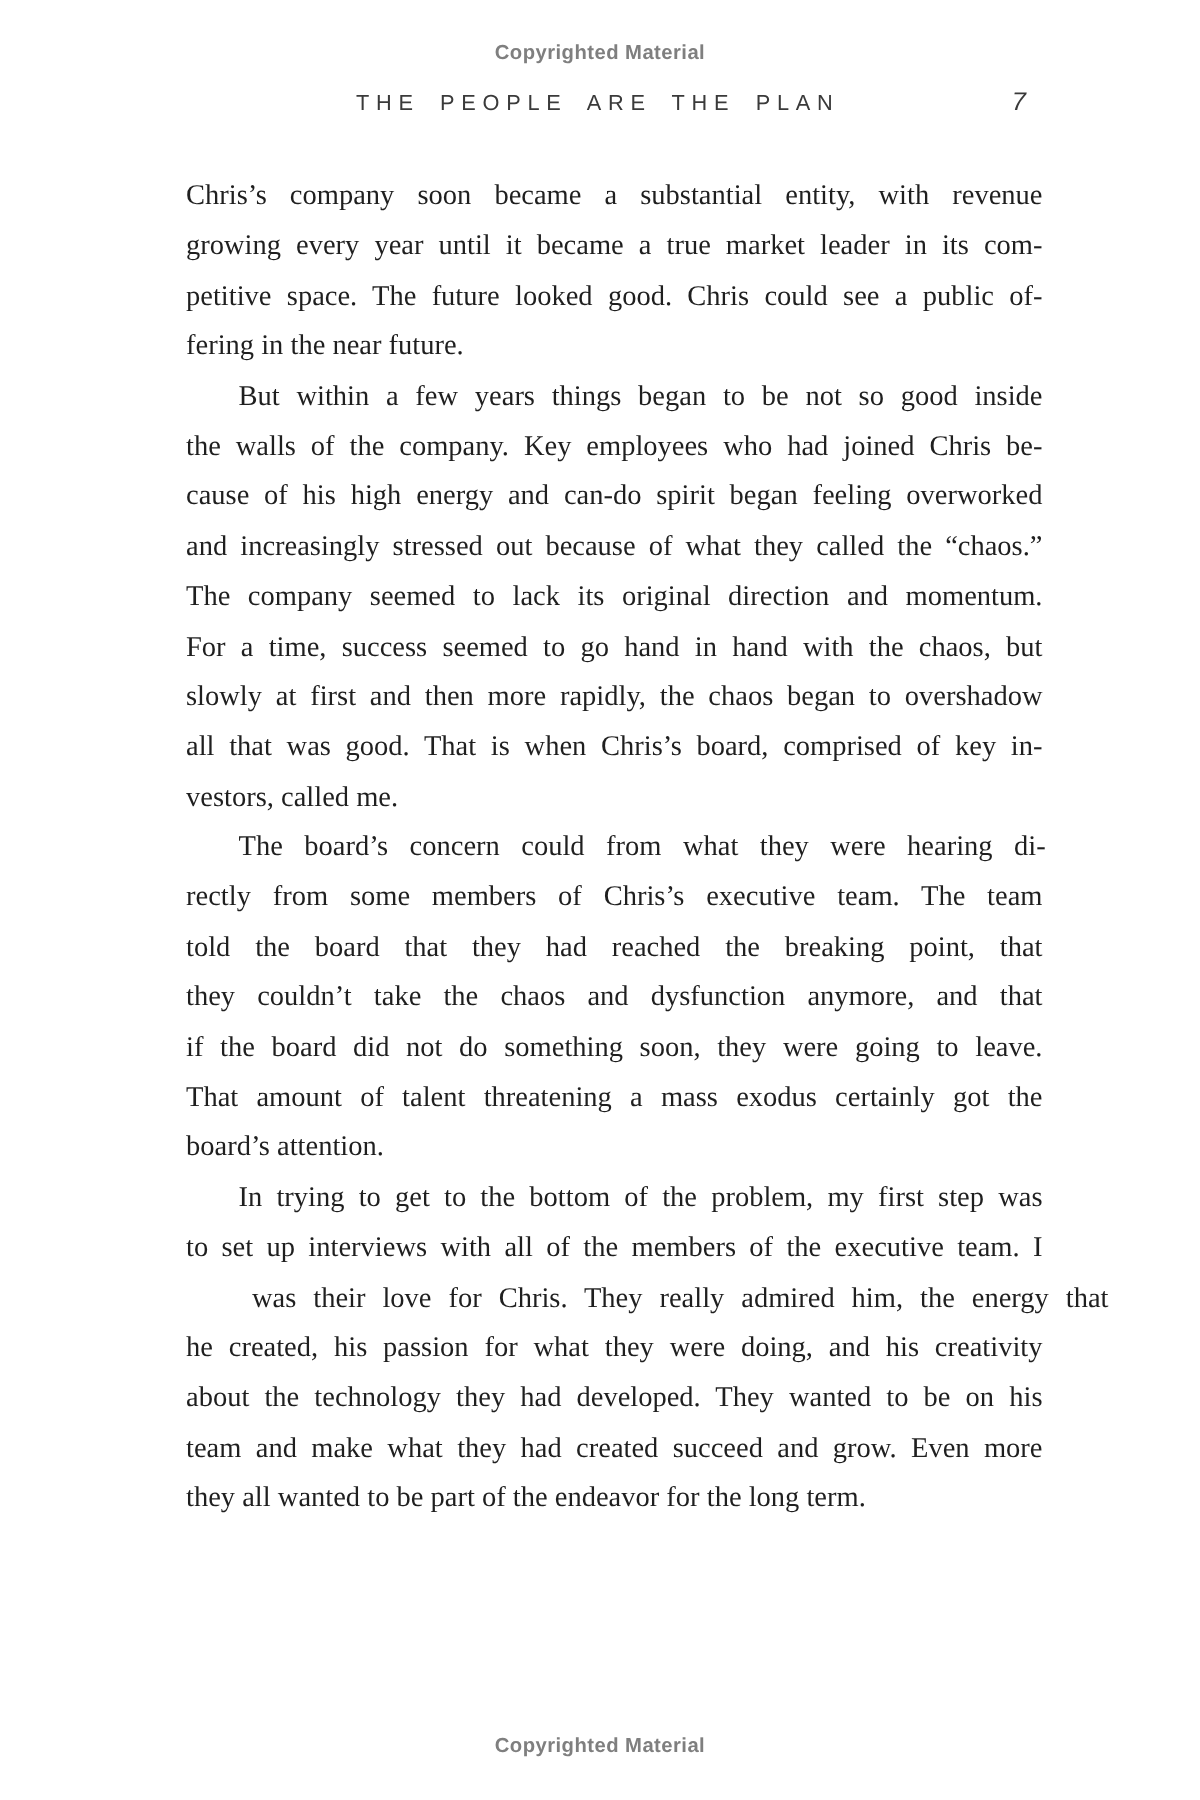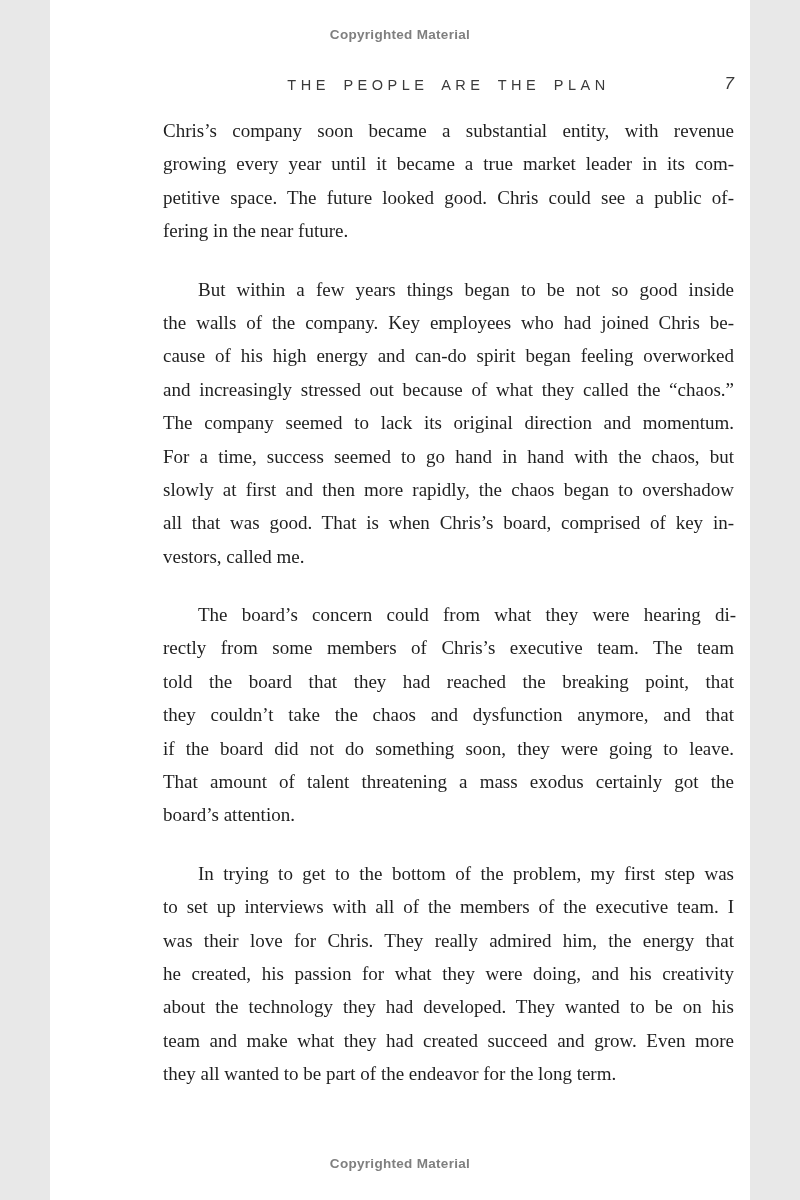--- a/index.html
+++ b/index.html
@@ -4,71 +4,71 @@
 <style>
   :root{
     --bg: #ffffff;
     --body-color: #1f1f1f;
     --header-color: #3a3a3a;
     --notice-color: #7f7f7f;
   }
   html,body{ margin:0; padding:0; background:#e8e8e8; }
   .page{
     position:relative;
-    width:700px; height:1200px;
+    width:800px; height:1200px;
     margin:0 auto;
     background:var(--bg);
     font-family:"Liberation Serif", serif;
     overflow:hidden;
   }
   .notice{
     position:absolute; left:0; width:100%;
     text-align:center;
     font-family:"Liberation Sans", sans-serif;
     font-weight:bold;
     font-size:13.5px;
     letter-spacing:0.3px;
     color:var(--notice-color);
   }
   .notice.top{ top:27px; }
   .notice.bottom{ top:1156px; }
   .running-header{
     position:absolute;
-    top:77px; left:113px; width:571px; height:22px;
+    top:61px; left:113px; width:571px; height:22px;
     font-family:"Liberation Sans", sans-serif;
     color:var(--header-color);
   }
   .header-title{
     display:block;
     text-align:center;
     font-size:14.5px;
     letter-spacing:4.5px;
     word-spacing:5px;
     white-space:nowrap;
   }
   .page-number{
     position:absolute;
     right:0; top:-3px;
     font-size:17px;
     font-style:italic;
     letter-spacing:0;
   }
   .body-text{
     position:absolute;
-    top:114px; left:113px; width:571px;
+    top:114px; left:124px; width:571px;
     font-size:19px;
     color:var(--body-color);
   }
   .text-line{
     height:33.4px;
     line-height:33.4px;
     white-space:nowrap;
     overflow:visible;
   }
-  .text-line.indent{ padding-left:35px;margin-top:25px; }
+  .text-line.indent{ padding-left:35px; }
   .line-text{
     display:inline-block;
     white-space:nowrap;
   }
 </style>
 </head>
 <body>
 
 <div class="page">
 
@@ -95,21 +95,21 @@
       <div class="text-line"><span class="line-text">vestors, called me.</span></div>
       <div class="text-line indent"><span class="line-text" style="word-spacing: 9.55556px;">The board’s concern could from what they were hearing di-</span></div>
       <div class="text-line"><span class="line-text" style="word-spacing: 9.78299px;">rectly from some members of Chris’s executive team. The team</span></div>
       <div class="text-line"><span class="line-text" style="word-spacing: 11.7781px;">told the board that they had reached the breaking point, that</span></div>
       <div class="text-line"><span class="line-text" style="word-spacing: 10.0156px;">they couldn’t take the chaos and dysfunction anymore, and that</span></div>
       <div class="text-line"><span class="line-text" style="word-spacing: 6.33594px;">if the board did not do something soon, they were going to leave.</span></div>
       <div class="text-line"><span class="line-text" style="word-spacing: 7.39844px;">That amount of talent threatening a mass exodus certainly got the</span></div>
       <div class="text-line"><span class="line-text">board’s attention.</span></div>
       <div class="text-line indent"><span class="line-text" style="word-spacing: 4.69712px;">In trying to get to the bottom of the problem, my first step was</span></div>
       <div class="text-line"><span class="line-text" style="word-spacing: 4.14784px;">to set up interviews with all of the members of the executive team. I</span></div>
-      <div class="text-line"><span class="line-text" style="word-spacing: 6.5483px;">was their love for Chris. They really admired him, the energy that</span></div>
+      <div class="text-line"><span class="line-text" style="word-spacing: 6.5483px; margin-left: 44px;">was their love for Chris. They really admired him, the energy that</span></div>
       <div class="text-line"><span class="line-text" style="word-spacing: 5.81392px;">he created, his passion for what they were doing, and his creativity</span></div>
       <div class="text-line"><span class="line-text" style="word-spacing: 5.31534px;">about the technology they had developed. They wanted to be on his</span></div>
       <div class="text-line"><span class="line-text" style="word-spacing: 4.82955px;">team and make what they had created succeed and grow. Even more</span></div>
       <div class="text-line"><span class="line-text">they all wanted to be part of the endeavor for the long term.</span></div>
     </div>
 
   <div class="notice bottom">Copyrighted Material</div>
 
 </div>
 

